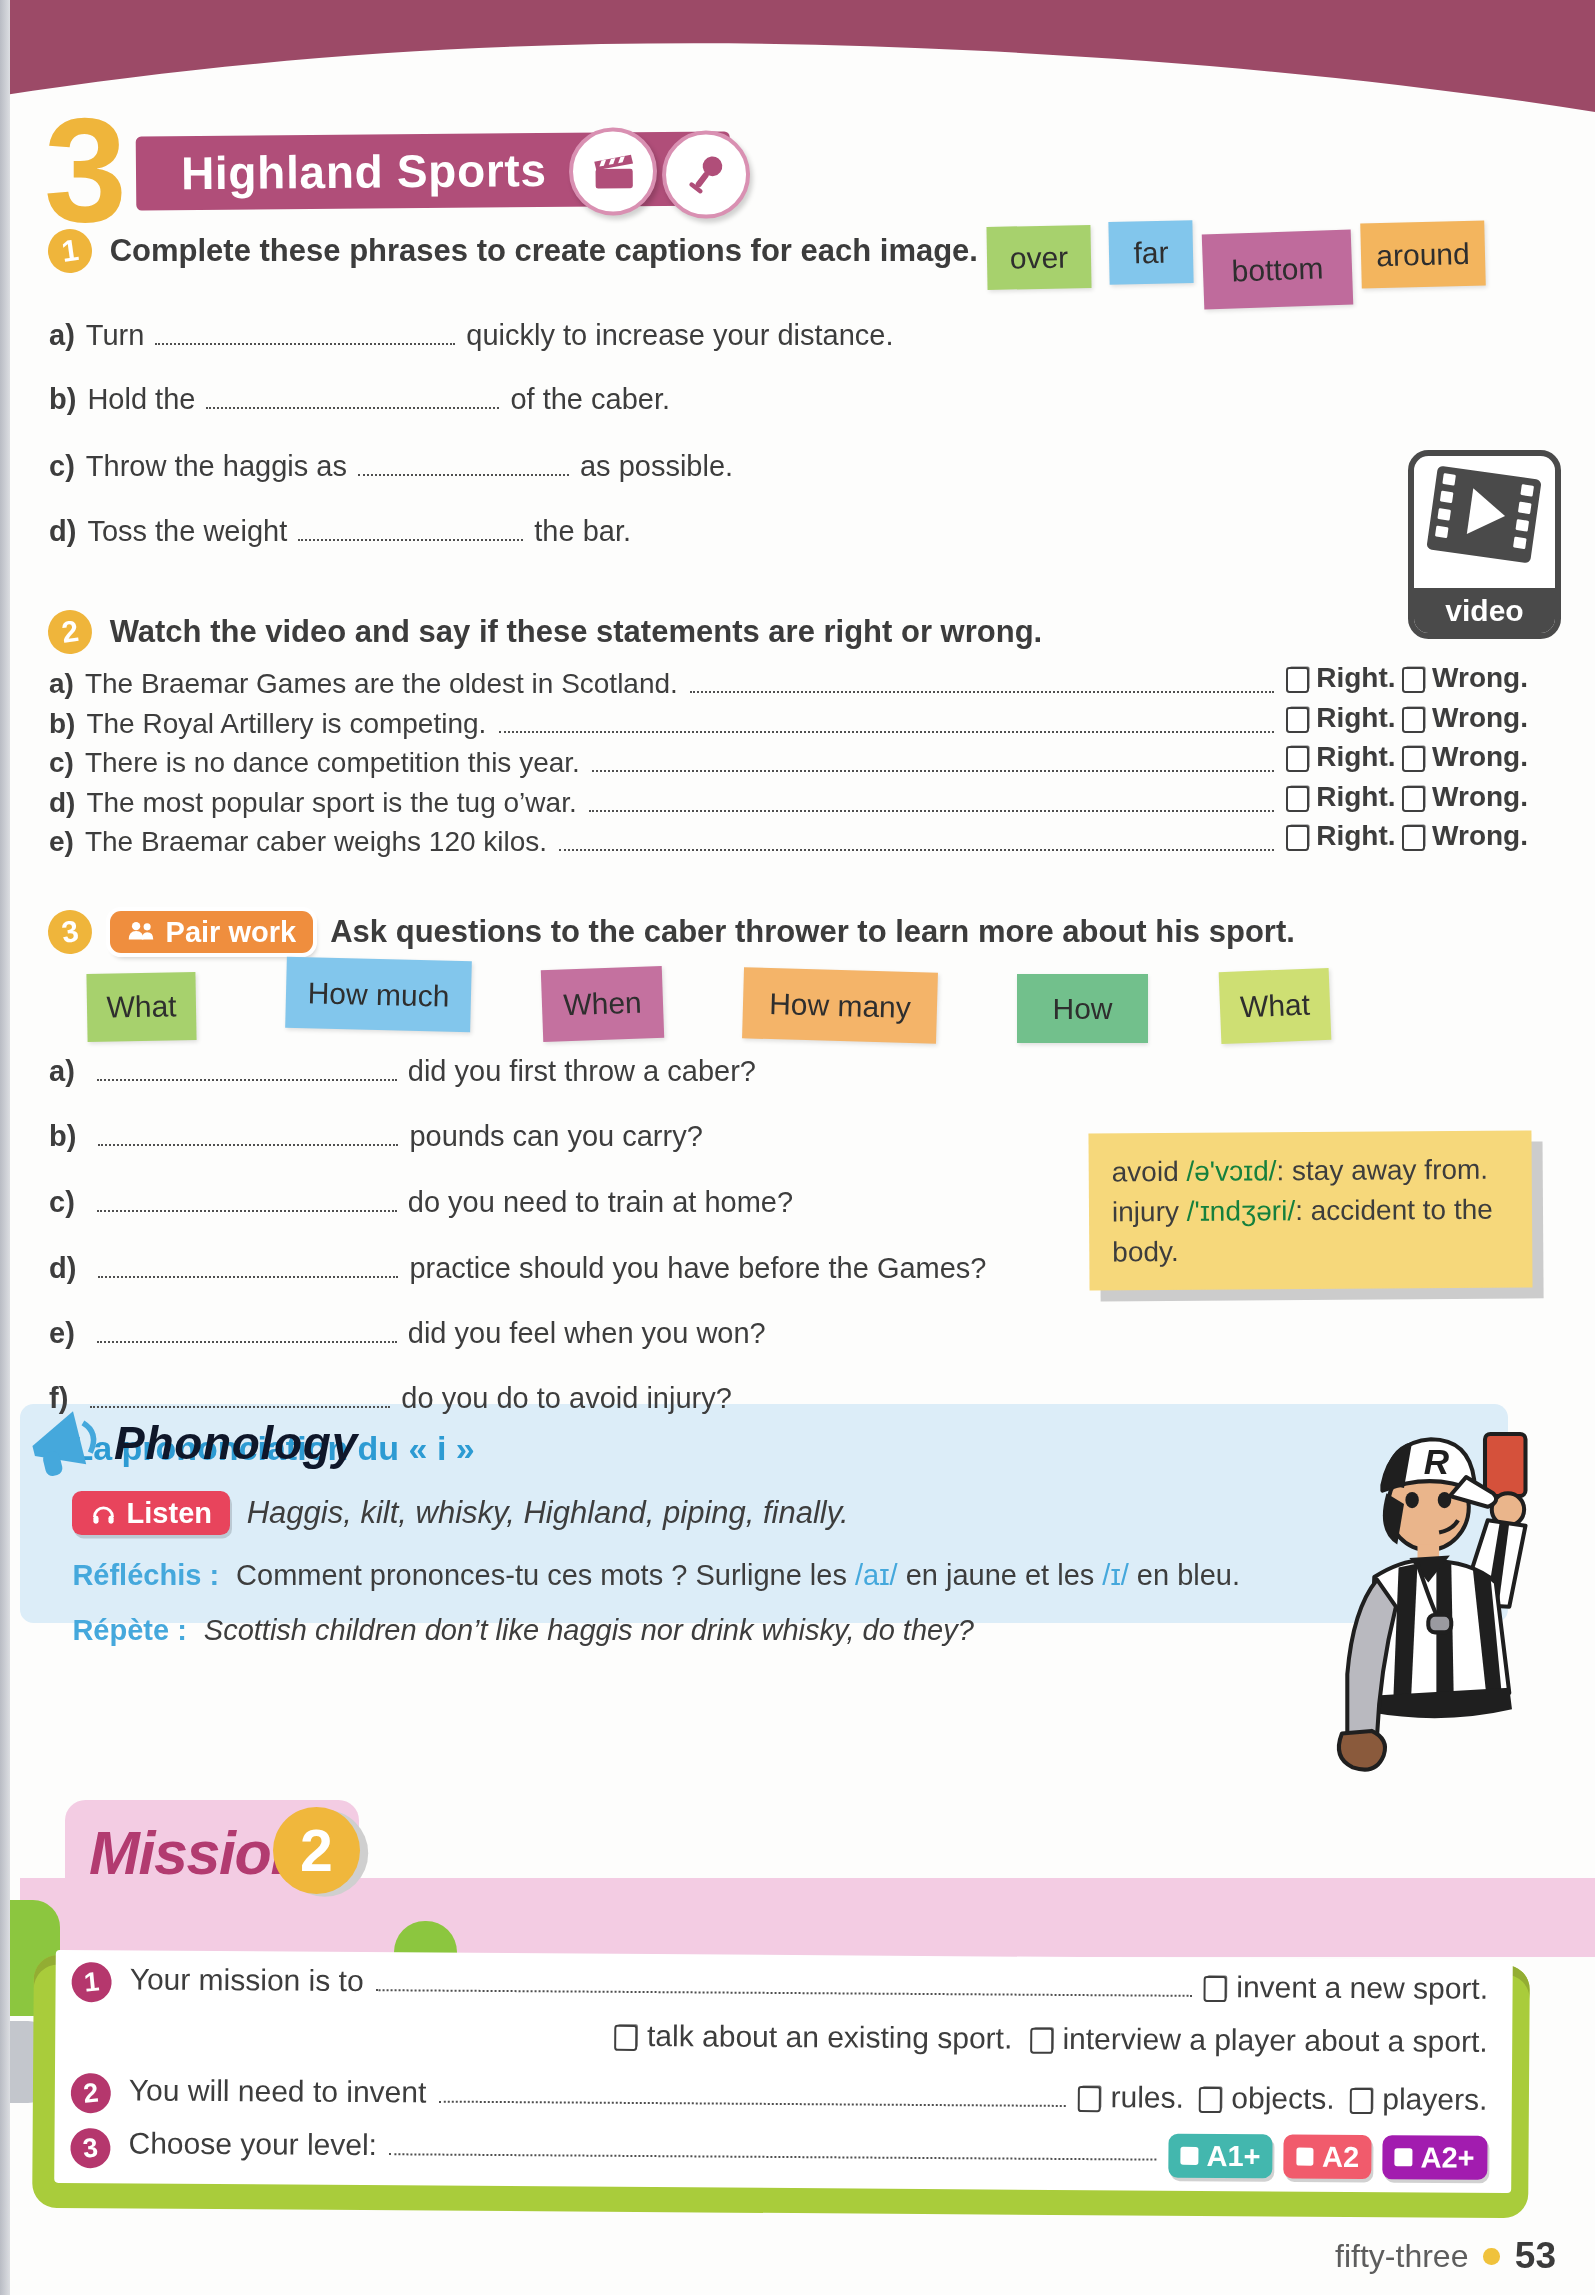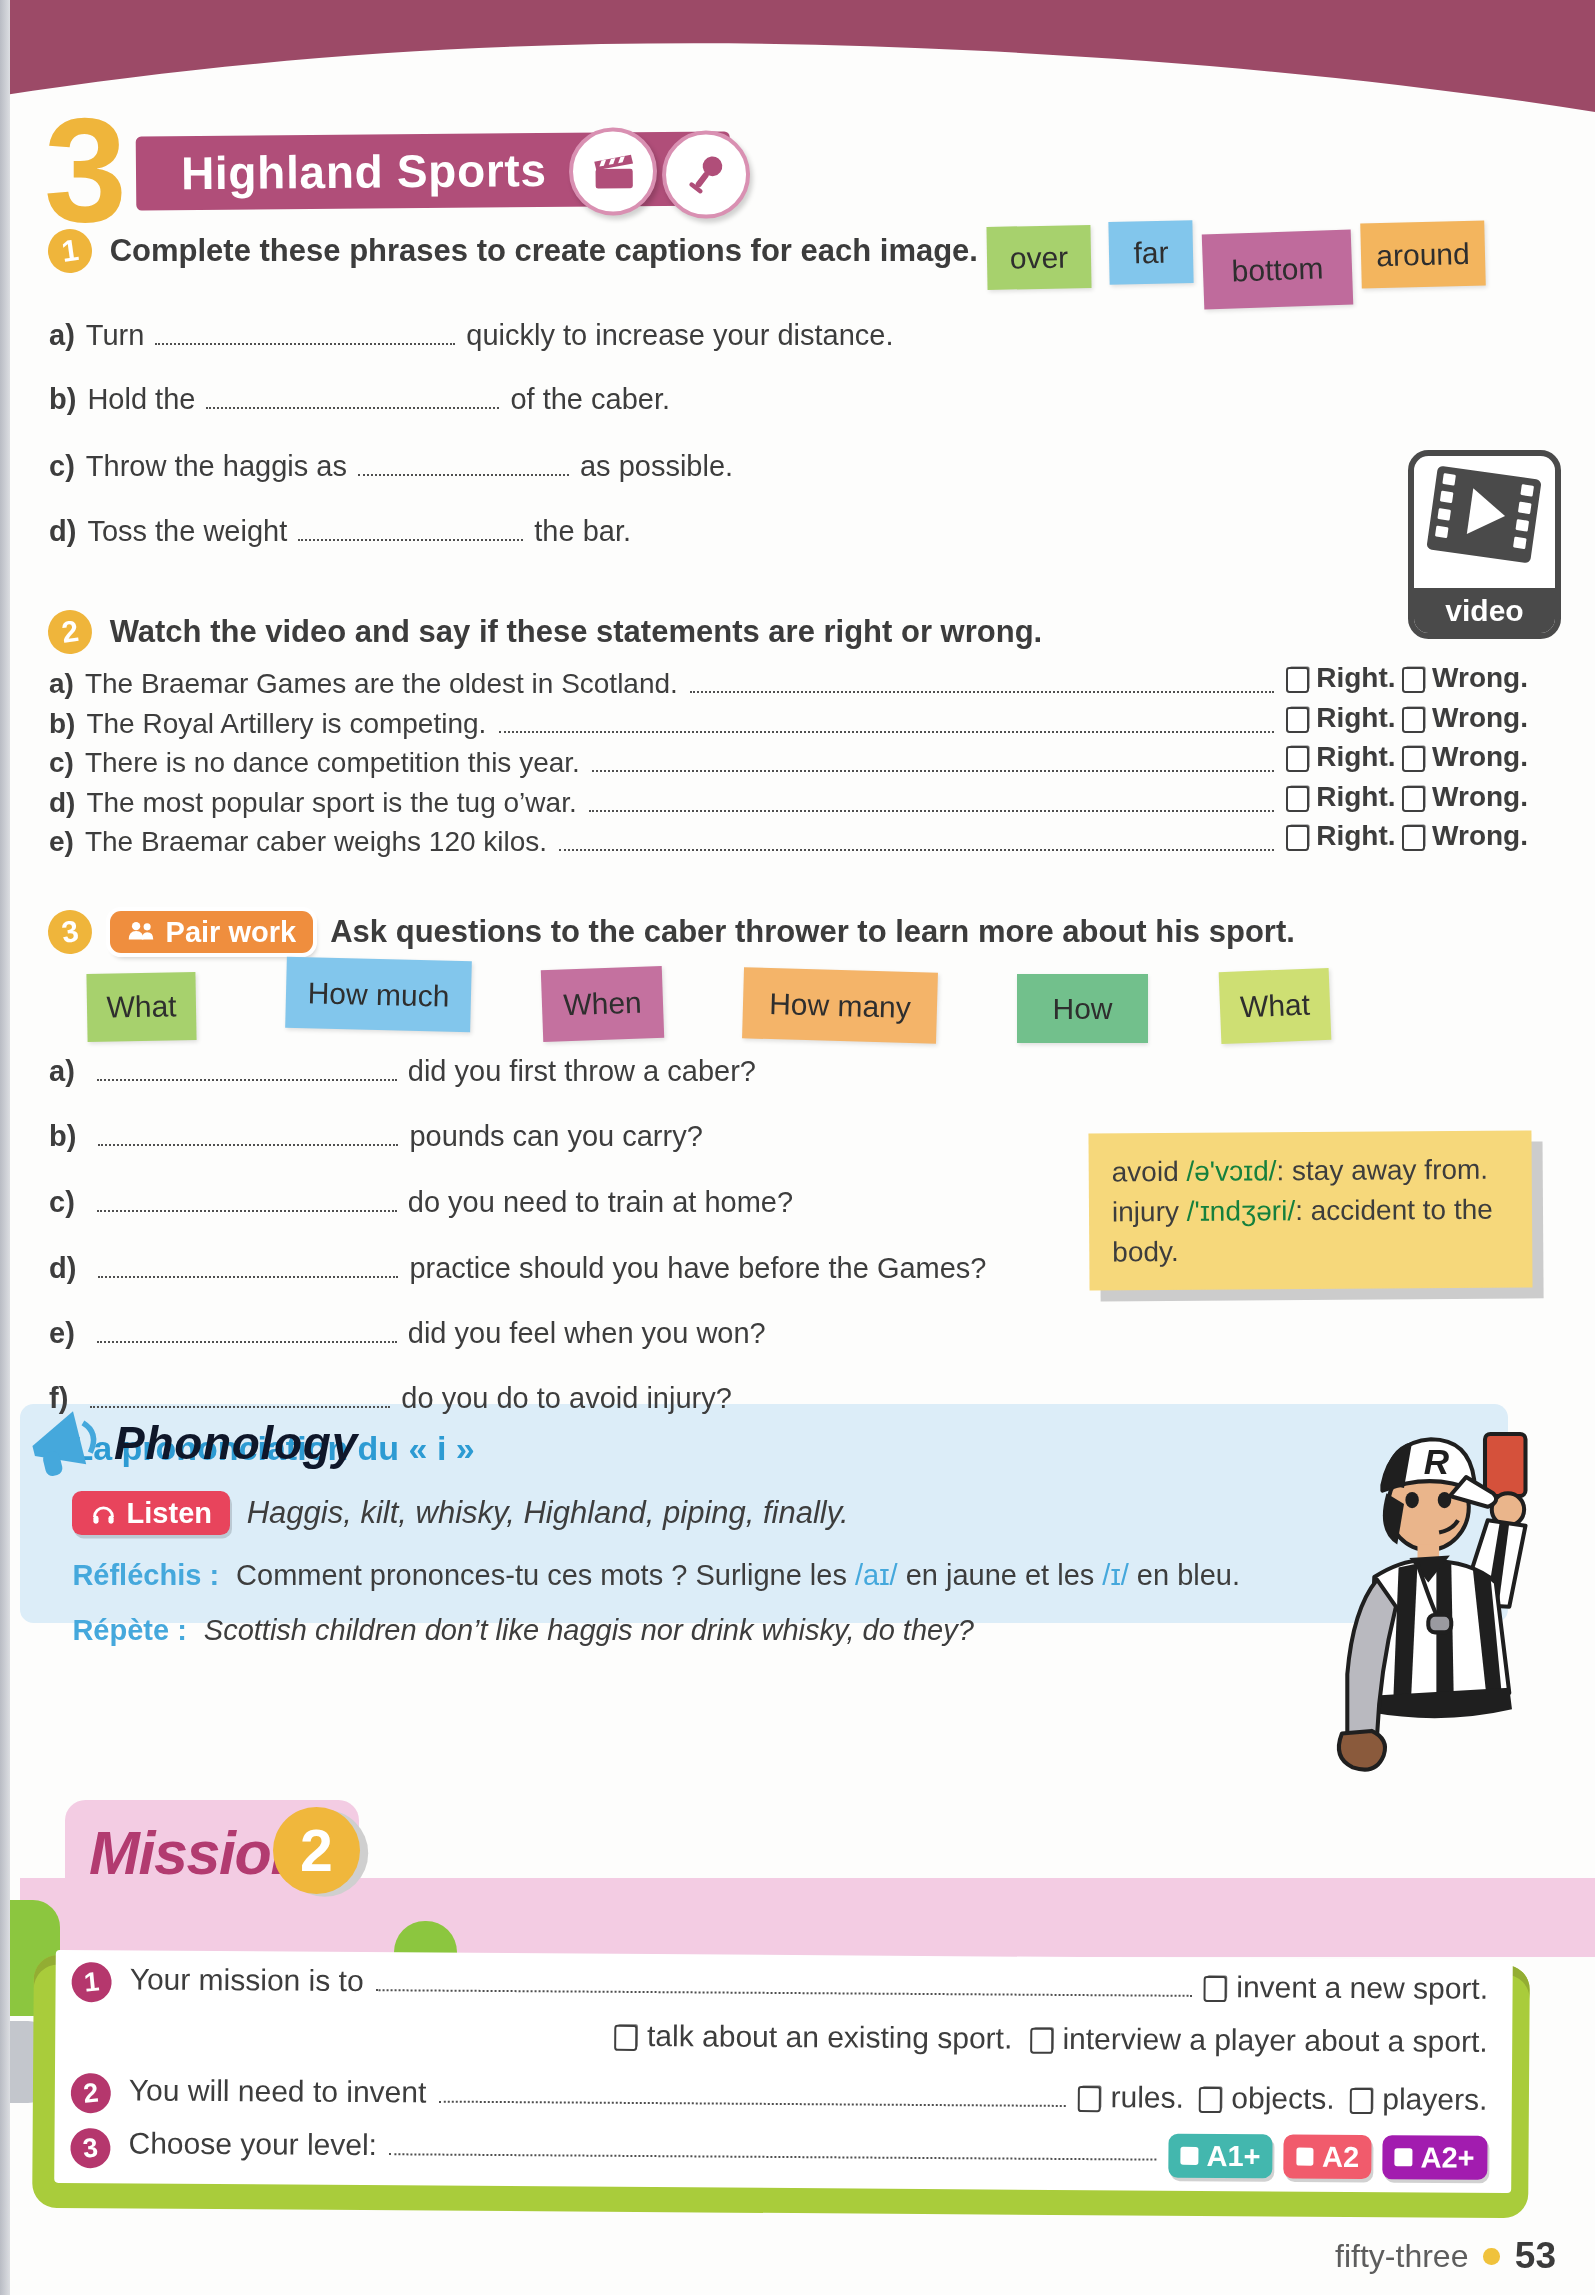--- a/index.html
+++ b/index.html
@@ -433,21 +433,21 @@
     </div>
 
     <div class="m-row" style="top:176px;">
       <span class="m-circle">3</span>
       <span>Choose your level:</span>
       <span class="dots-fill"></span>
       <span class="level" style="background-color: rgb(67, 183, 174);">
         <span class="sq"></span>
         <span>A1+</span>
       </span>
-      <span class="level" style="margin-left: 11px; background-color: rgb(241, 91, 108);">
+      <span class="level" style="margin-left: 11px; background-color: rgb(241, 91, 108); border-radius: 9px;">
         <span class="sq"></span>
         <span>A2</span>
       </span>
       <span class="level" style="margin-left: 11px; background-color: #a21caf;">
         <span class="sq"></span>
         <span>A2+</span>
       </span>
     </div>
   </div>
 

